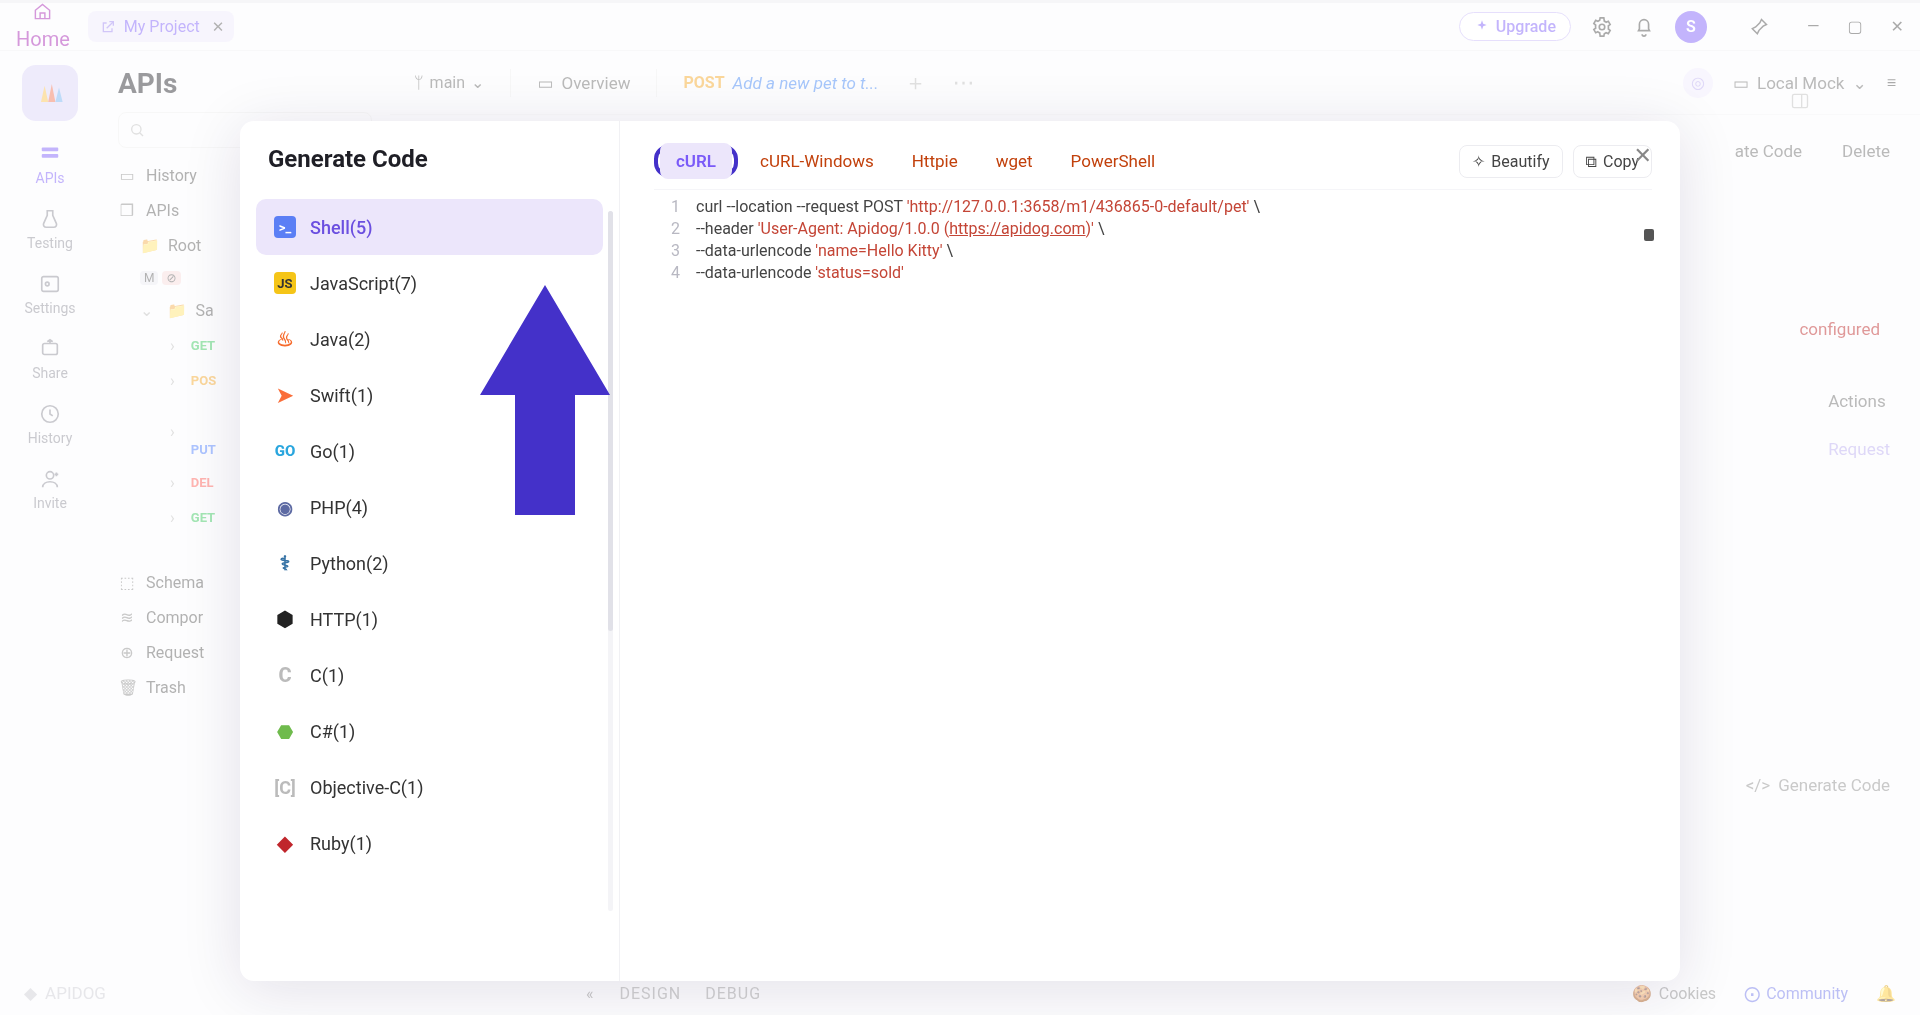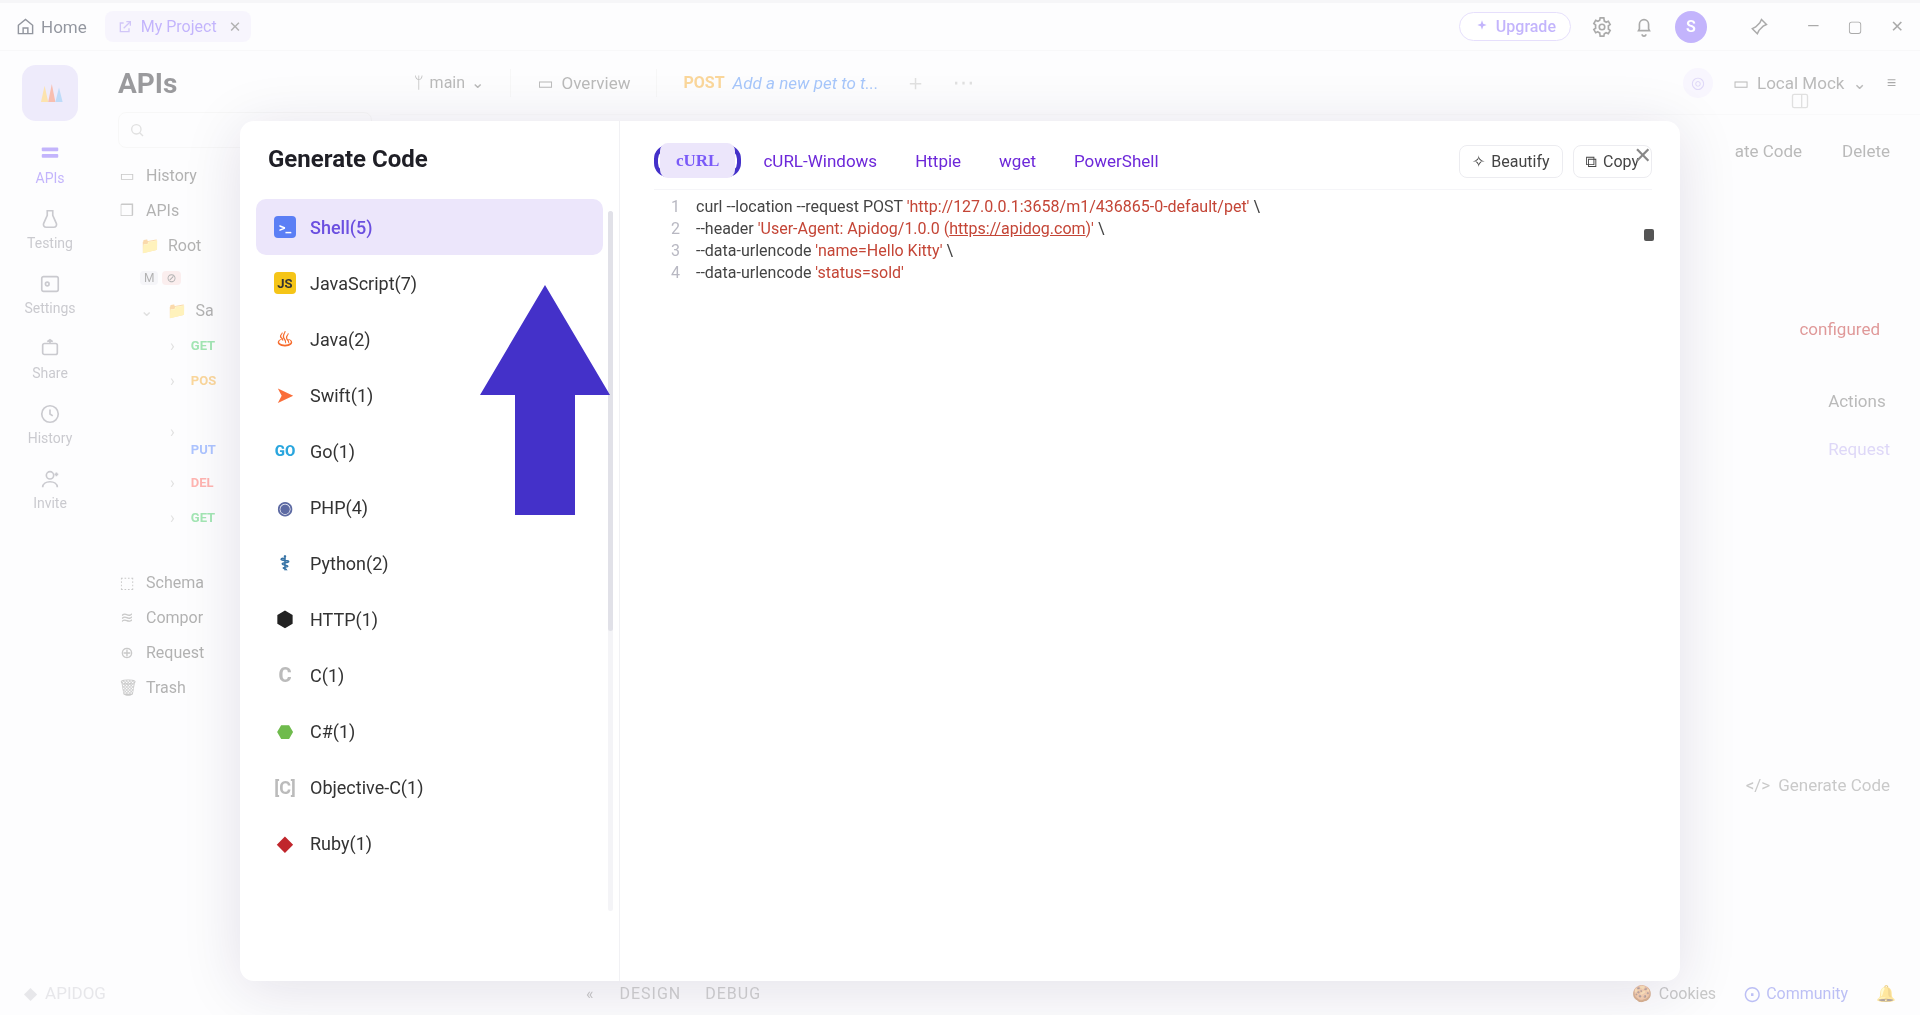--- a/index.html
+++ b/index.html
@@ -7,21 +7,21 @@
 
 
 .outer-frame { width: 1920px; height: 1015px; position: relative; }
 
 
 .app-window { position: absolute; left: 0; top: 3px; right: 0; bottom: 0; background: #fafafc; }
 
 
 .title-bar { height: 48px; display: flex; align-items: center; padding: 0 16px; border-bottom: 1px solid rgba(0,0,0,0.04); }
 .title-left { display: flex; align-items: center; gap: 18px; }
-.home-btn { display: flex; align-items: center; gap: 6px; color: #0f172a; font-size: 17px; cursor: pointer; }
+.home-btn { display: flex; align-items: center; gap: 6px; color: #a21caf; font-size: 20px; cursor: pointer; flex-direction: column; }
 .home-btn svg { width: 19px; height: 19px; }
 .proj-tab { display: flex; align-items: center; gap: 8px; background: #eee9fb; color: #7a5af8; border-radius: 8px; padding: 6px 10px 6px 12px; font-size: 16px; }
 .proj-tab .close { color: #555; font-size: 15px; margin-left: 4px; }
 .title-right { margin-left: auto; display: flex; align-items: center; gap: 20px; }
 .upgrade-btn { display: flex; align-items: center; gap: 6px; color: #7a5af8; border: 1.5px solid #c7b9f8; border-radius: 16px; padding: 4px 14px; font-size: 16px; font-weight: 500; background: #fff; }
 .icon-btn { color: #444; cursor: pointer; display:flex;align-items:center;justify-content:center; }
 .avatar { width: 32px; height: 32px; border-radius: 50%; background: #7a5af8; color: #fff; display: flex; align-items: center; justify-content: center; font-weight: 600; font-size: 16px; }
 .win-controls { display: flex; gap: 28px; margin-left: 18px; color:#444; }
 
 
@@ -90,22 +90,22 @@
 .ico-csharp{color:#6fbb4d;background:none;font-size:18px;font-weight:800;}
 .ico-objc{color:#bbb;background:none;font-size:18px;font-weight:700;}
 .ico-ruby{color:#c0262c;background:none;font-size:20px;}
 .lang-scroll{position:absolute;right:6px;top:20px;width:5px;height:700px;background:#f4f4f7;border-radius:3px;}
 .lang-scroll .thumb{position:absolute;top:0;width:5px;height:420px;background:#e1e1e8;border-radius:3px;}
 
 .modal-right{flex:1;padding:22px 28px 0 34px;position:relative;}
 .mr-title{font-size:21px;font-weight:600;color:#222;margin-bottom:20px;}
 .mr-close{position:absolute;right:28px;top:22px;color:#888;font-size:22px;cursor:pointer;}
 .subtabs-row{display:flex;align-items:center;gap:6px;margin-bottom:10px;}
-.subtab{padding:8px 16px;border-radius:8px;font-size:17px;color:#6d28d9;background:transparent;cursor:pointer;}
-.subtab.active{background:#ece6fb;color:#7a5af8;font-weight:600;font-family:Liberation Serif, serif;}
+.subtab{padding:8px 16px;border-radius:8px;font-size:17px;color:#c2410c;background:transparent;cursor:pointer;}
+.subtab.active{background:#ece6fb;color:#7a5af8;font-weight:600;}
 .curl-ring{border:4px solid #4431c9;border-radius:14px;padding:2px;}
 .right-tools{margin-left:auto;display:flex;gap:10px;}
 .tool-btn{display:flex;align-items:center;gap:6px;border:1px solid #ececf0;border-radius:8px;padding:6px 12px;font-size:16px;color:#444;cursor:pointer;}
 
 .code-area{border-top:1px solid #f5f5f8;padding-top:6px;font-family:"SFMono-Regular",Consolas,Menlo,monospace;font-size:16px;line-height:22px;color:#444;}
 .code-line{display:flex;}
 .gutter{width:42px;text-align:right;color:#b8b8c2;padding-right:16px;user-select:none;}
 .tok-str{color:#c44536;}
 .tok-url{color:#c44536;text-decoration:underline;}
 .code-scroll-ind{position:absolute;right:26px;top:108px;width:10px;height:12px;background:#555;border-radius:2px;}

